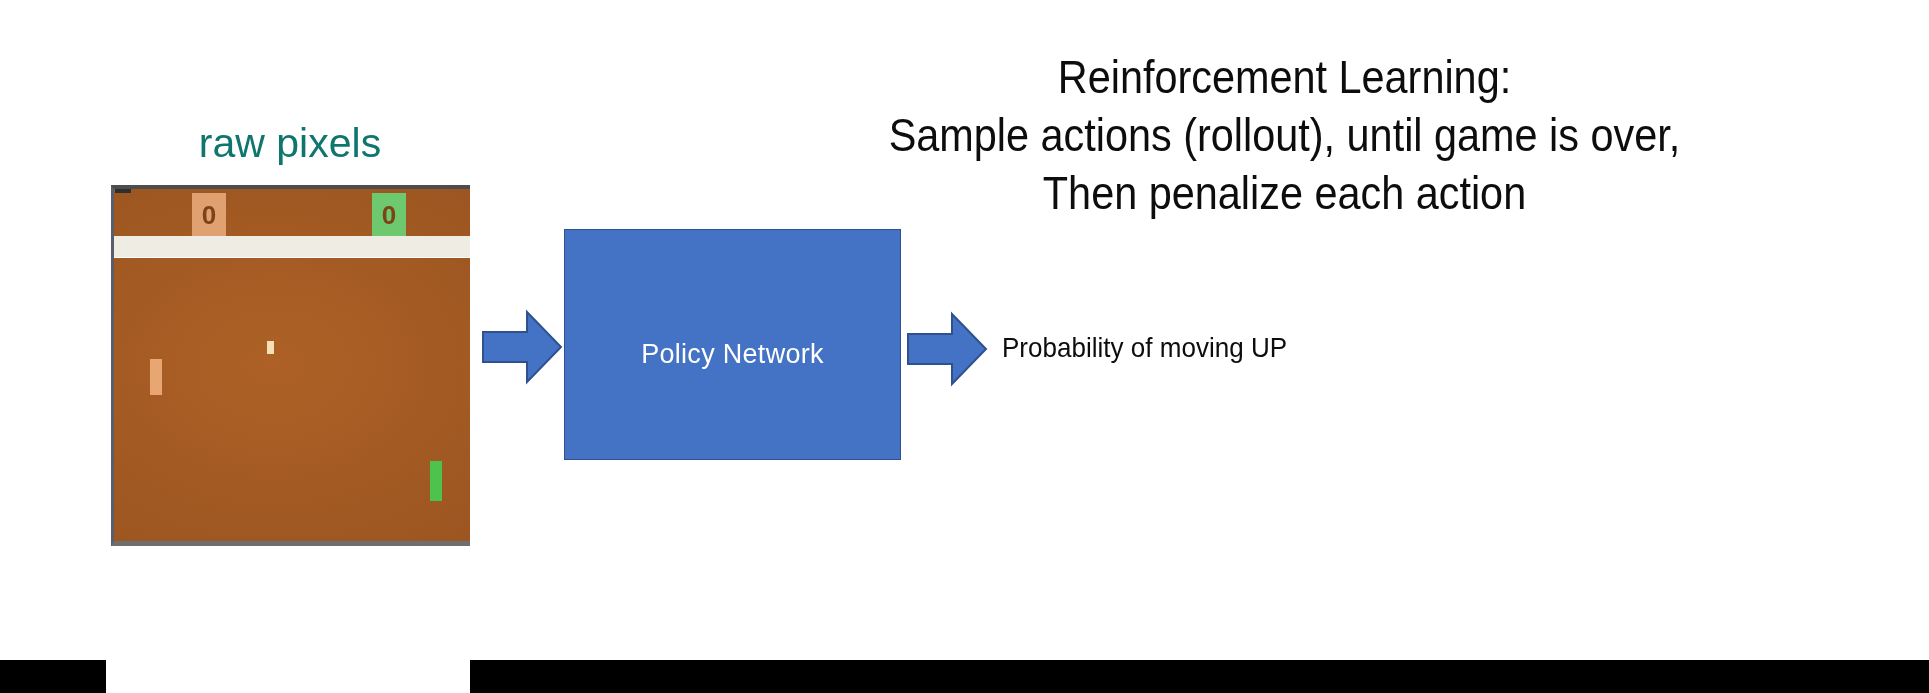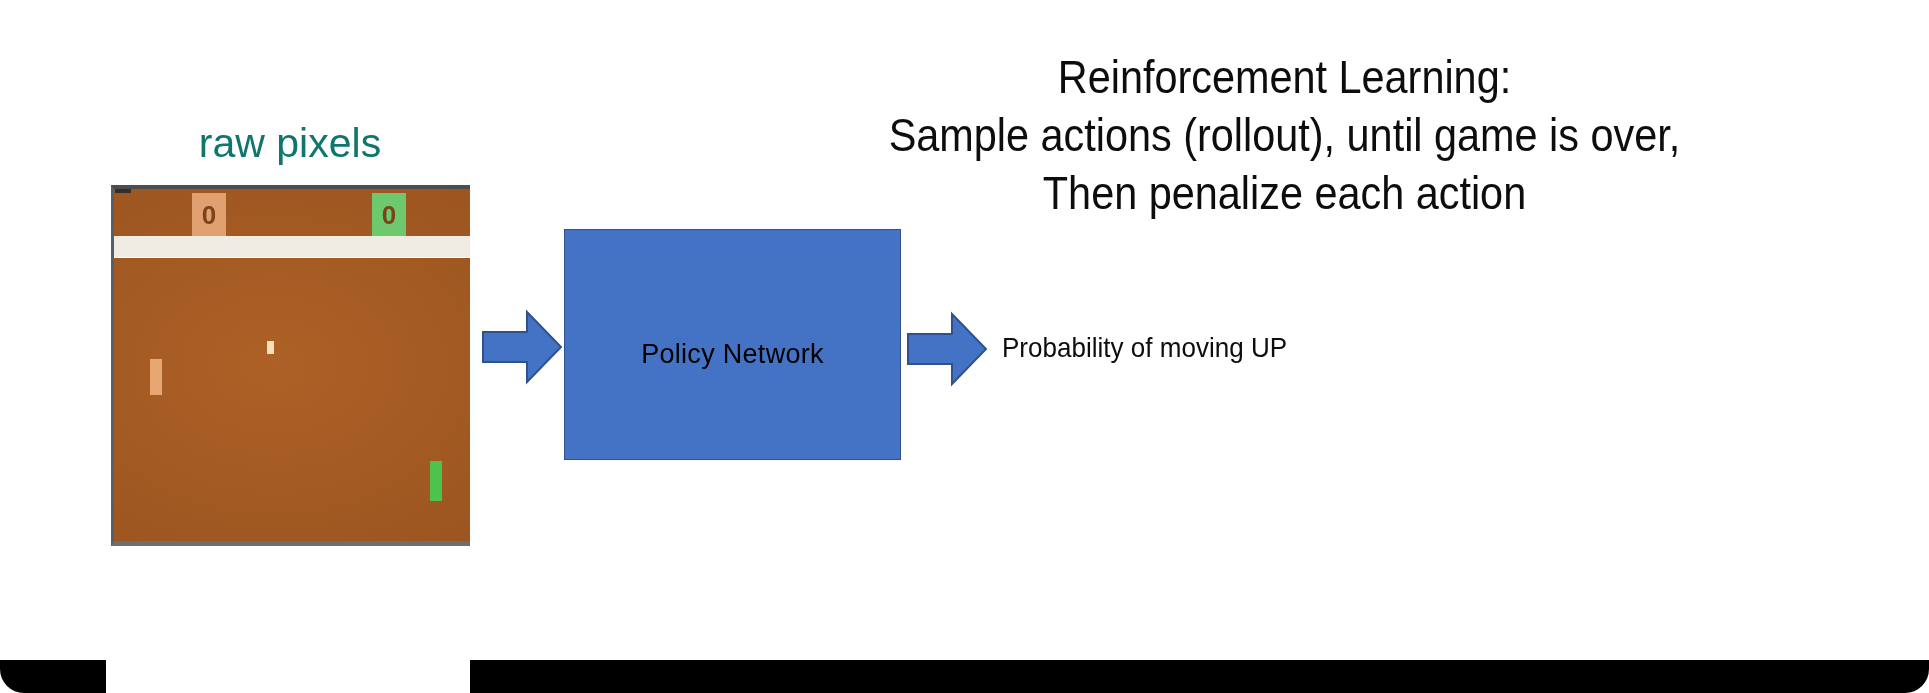--- a/index.html
+++ b/index.html
@@ -10,21 +10,20 @@
   }
   body {
     font-family: "Liberation Sans", sans-serif;
   }
   #slide {
     position: relative;
     width: 1929px;
     height: 693px;
     background: #ffffff;
     overflow: hidden;
-    border-radius: 24px;
   }
 
   
   #raw-pixels-label {
     position: absolute;
     left: 110px;
     top: 120px;
     width: 360px;
     text-align: center;
     font-family: "Liberation Sans", sans-serif;
@@ -155,21 +154,21 @@
     width: 337px;
     height: 231px;
     background: #4472c4;
     border: 1px solid #2f528f;
     box-sizing: border-box;
     display: flex;
     align-items: center;
     justify-content: center;
   }
   #policy-network-label {
-    color: #000000;
+    color: #ffffff;
     font-family: "Liberation Sans", sans-serif;
     font-size: 27px;
     letter-spacing: 0.3px;
     white-space: nowrap;
     margin-top: 20px;
   }
 
   
   #output-label {
     position: absolute;

